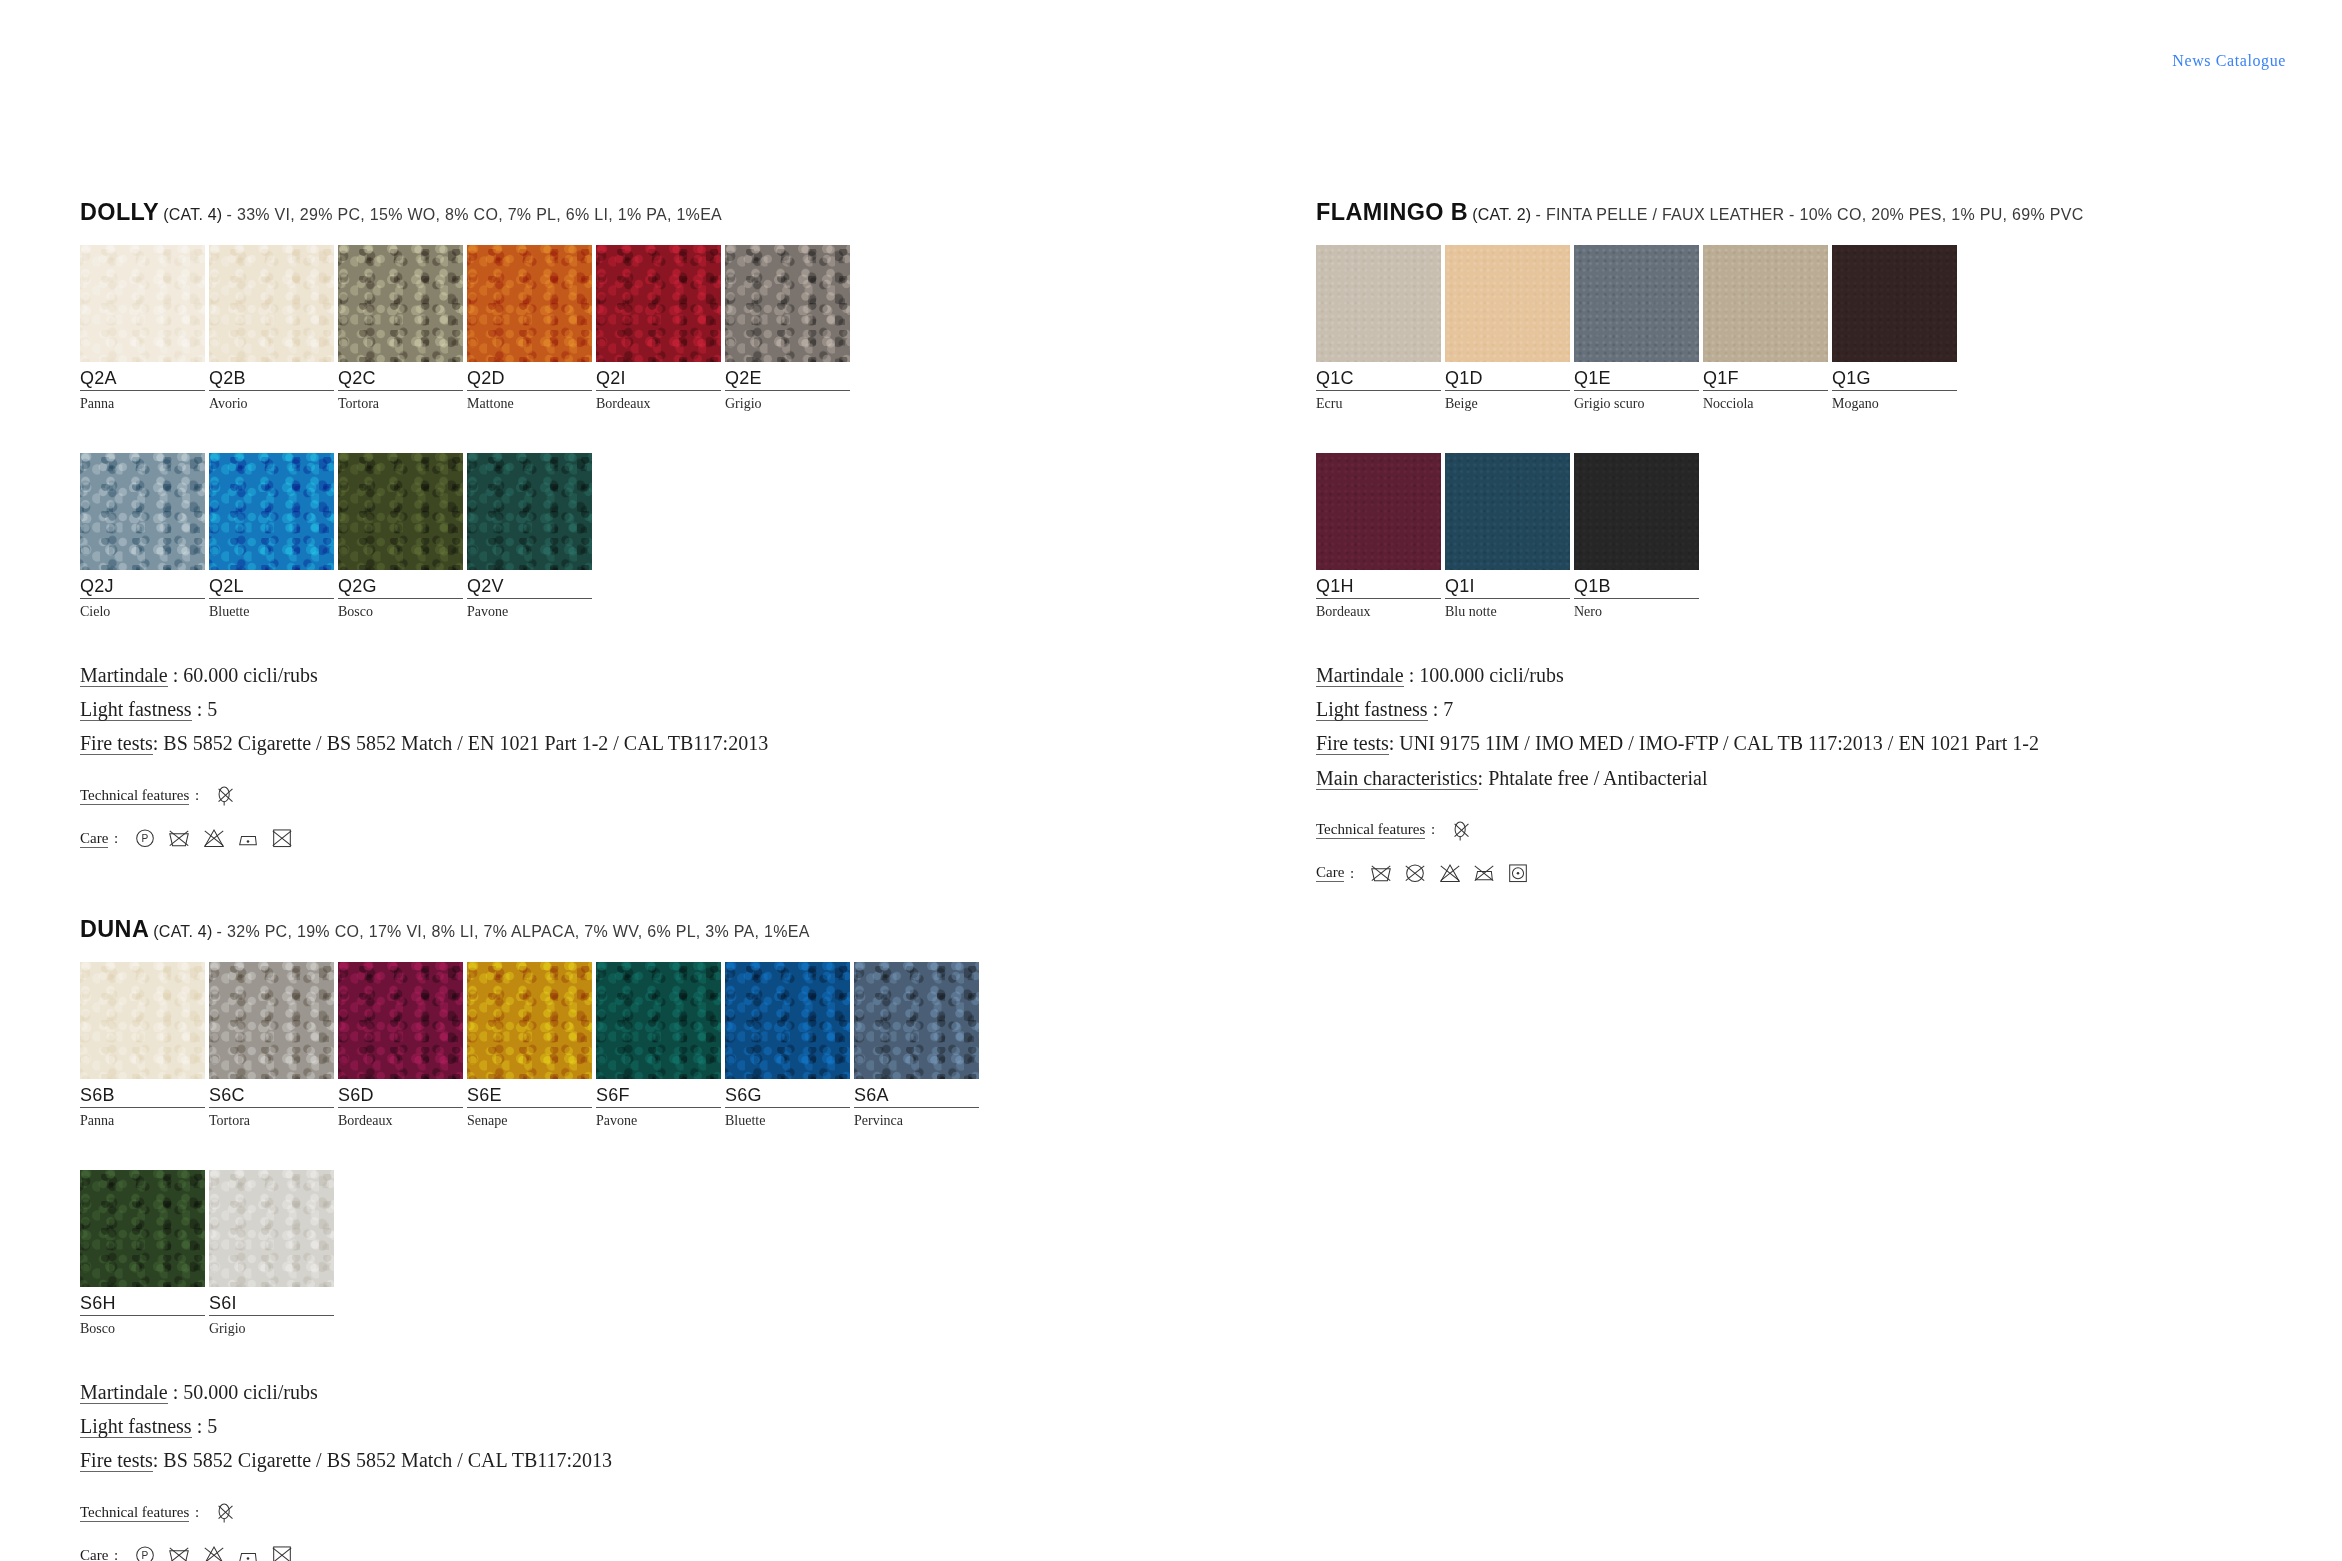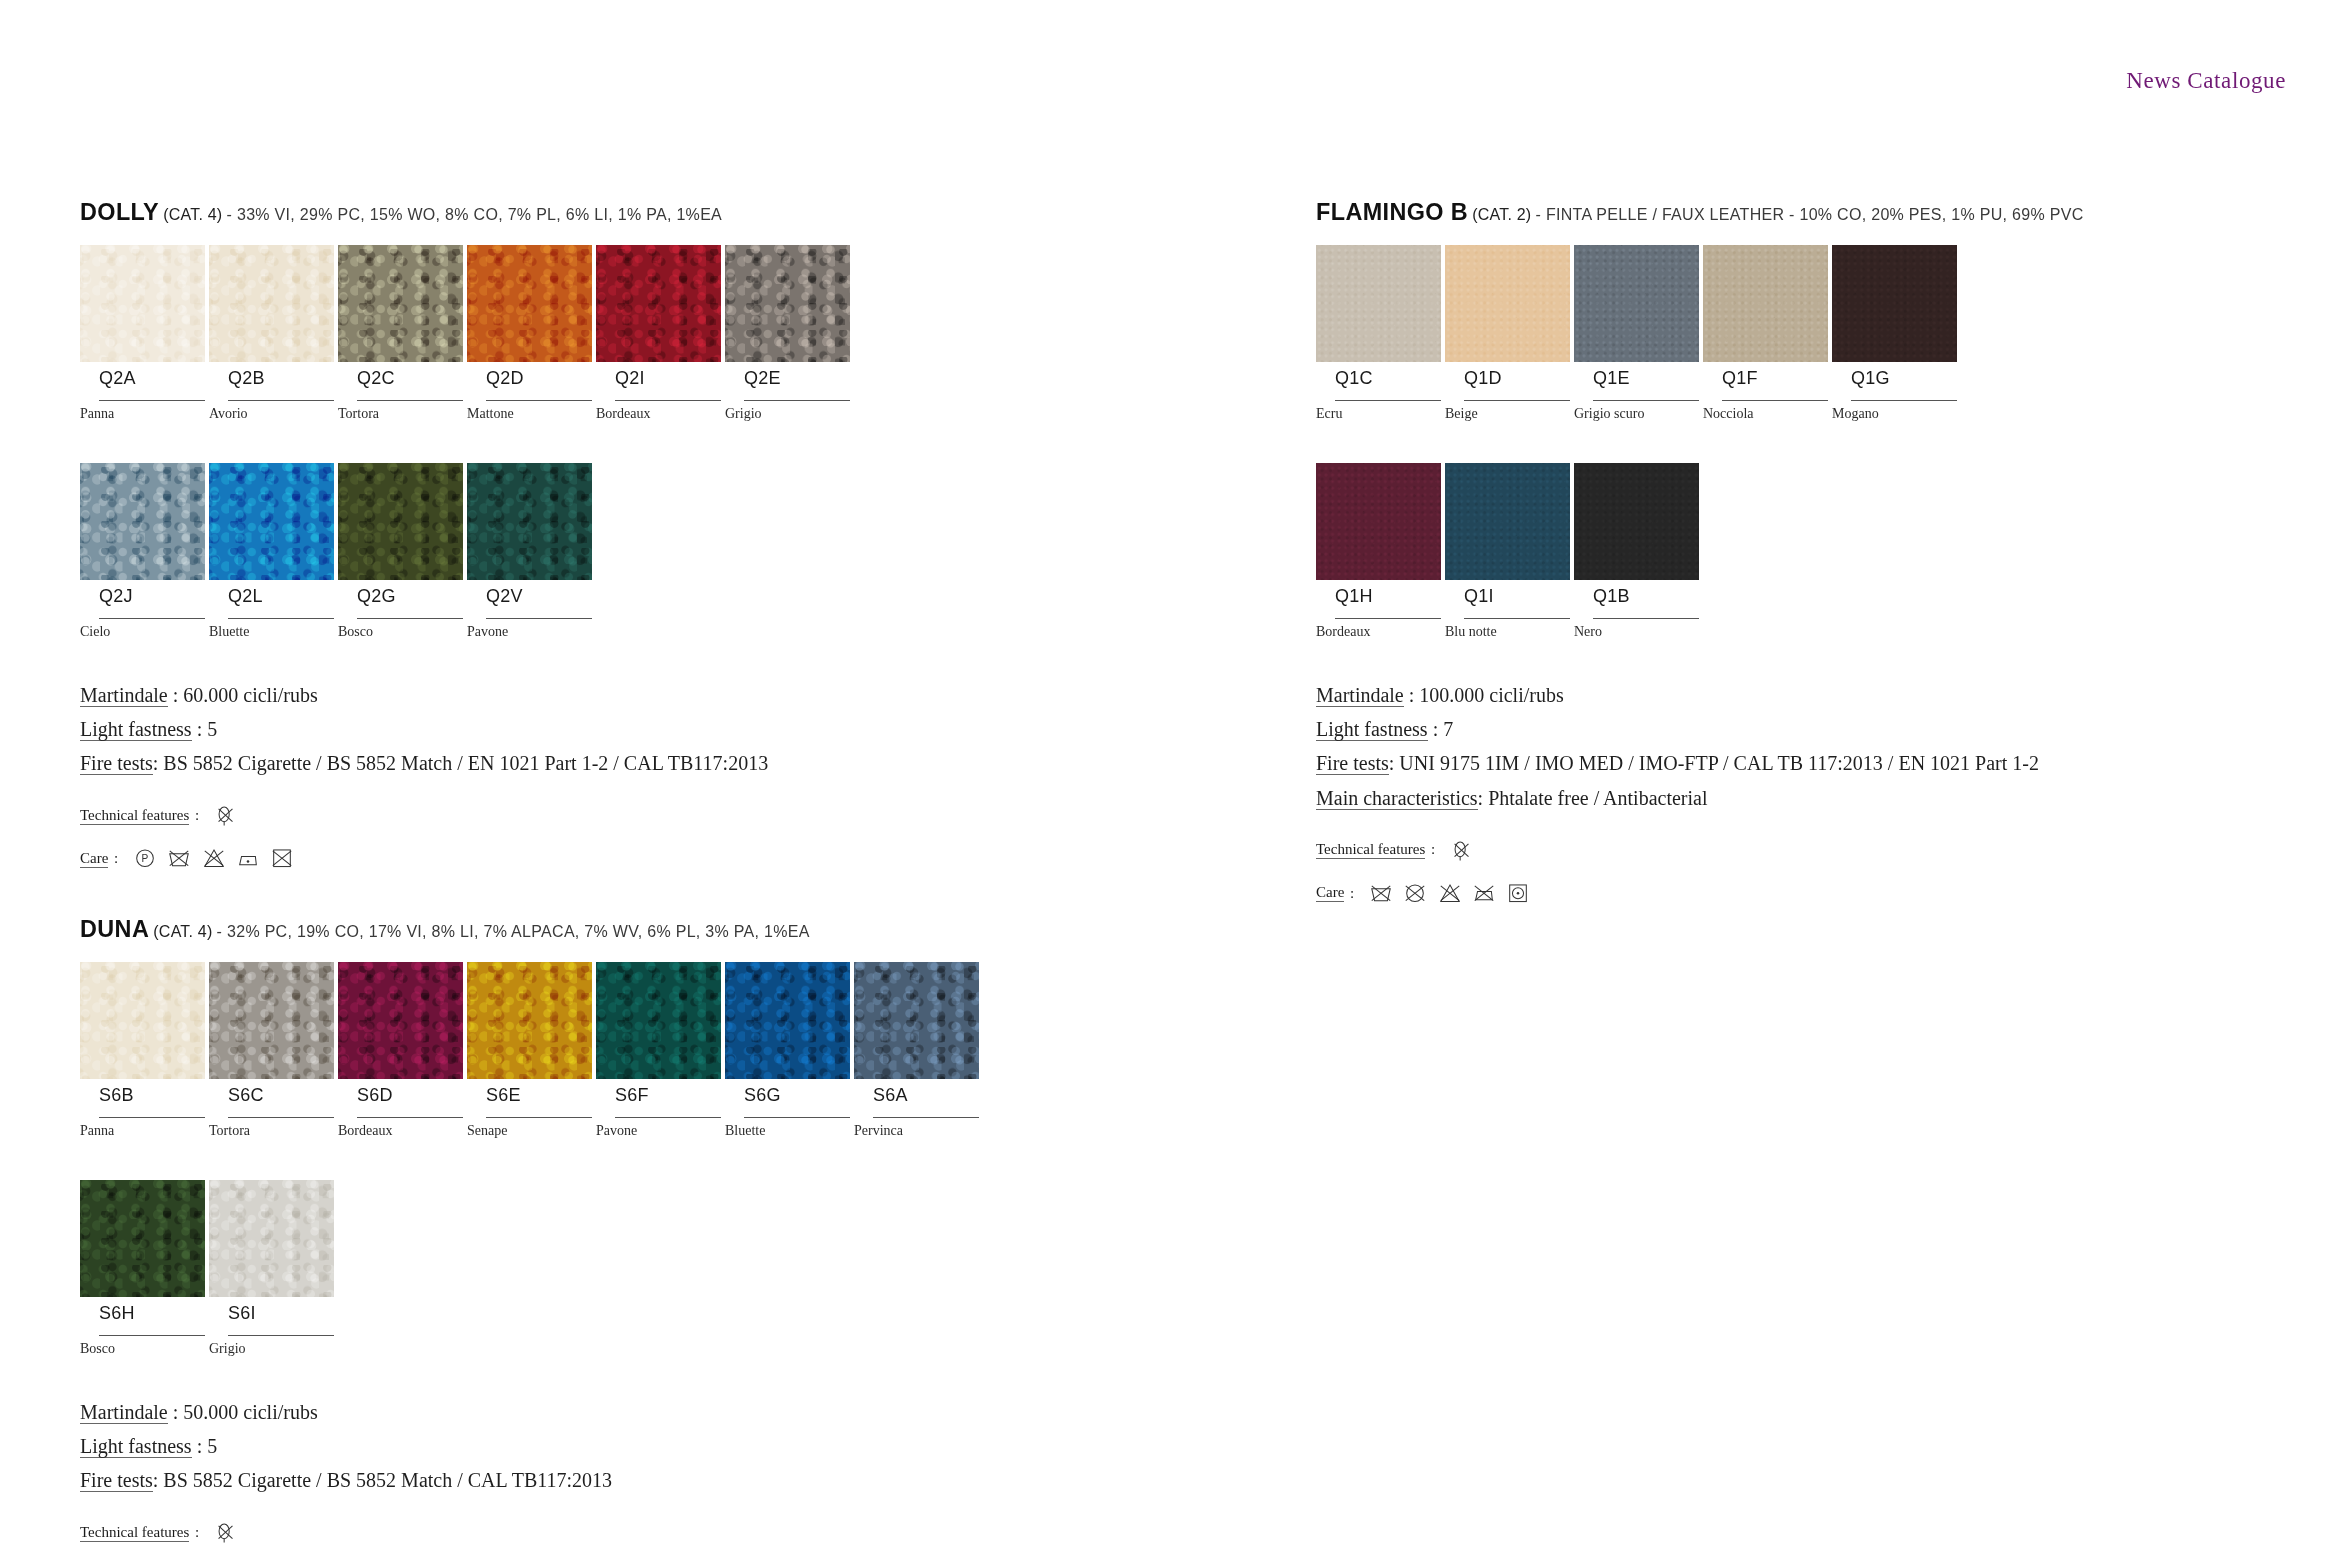--- a/index.html
+++ b/index.html
@@ -8,23 +8,23 @@
     background:#ffffff;
     font-family:"Liberation Sans", sans-serif;
     color:#1a1a1a;
     position:relative;
     overflow:hidden;
   }
   .page { position:absolute; inset:0; }
 
   
   .page-header {
-    position:absolute; top:68px; right:56px;
+    position:absolute; top:52px; right:56px;
     font-family:"Liberation Serif", serif;
-    font-size:23px; letter-spacing:0.6px; color:#701a75;
+    font-size:16px; letter-spacing:0.6px; color:#3b82f6;
   }
 
   
   .col { position:absolute; }
   .col-left  { left:80px;  width:1106px; }
   .col-right { left:1316px; width:1002px; }
   .blk-dolly    { top:201px; }
   .blk-duna     { top:918px; }
   .blk-flamingo { top:201px; }
 
@@ -83,21 +83,21 @@
     mix-blend-mode:overlay;
     opacity:.9;
   }
 
   
   .cap { width:125px; padding-top:6.6px; }
   .cap-code {
     font-family:"Liberation Sans", sans-serif;
     font-size:18px; letter-spacing:0.3px; color:#1a1a1a;
     border-bottom:0.9px solid #555;
-    padding-bottom:12px; line-height:1.1;margin-left:19px;
+    padding-bottom:2px; line-height:1.1;
   }
   .cap-name {
     font-family:"Liberation Serif", serif;
     font-size:14px; color:#2b2b2b; padding-top:4.7px; line-height:1.1;
   }
   .row-gap { height:36px; }
 
   
   .specs { margin-top:43px; font-family:"Liberation Serif", serif; font-size:20px; color:#1f1f1f; }
   .spec-line { margin-bottom:9.4px; line-height:1.25; white-space:nowrap; }

